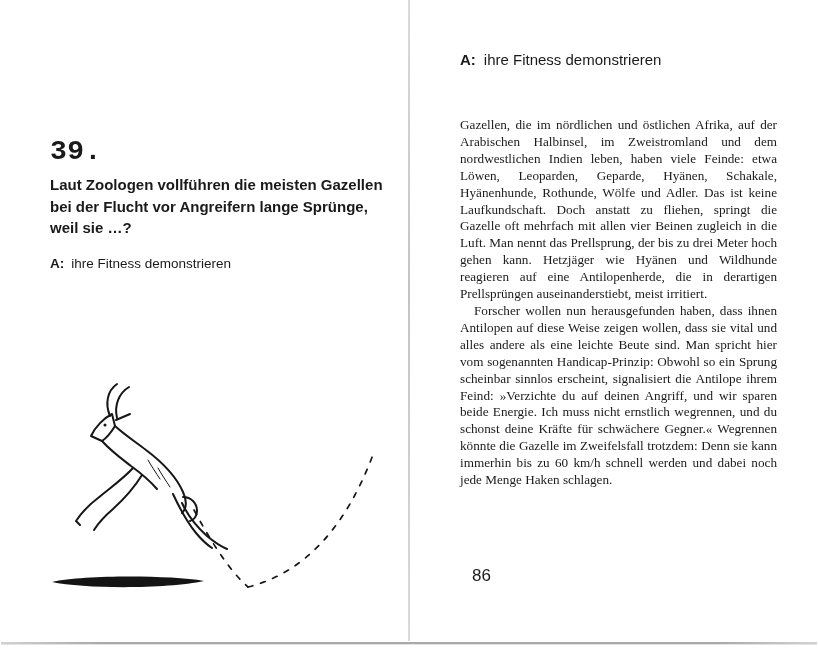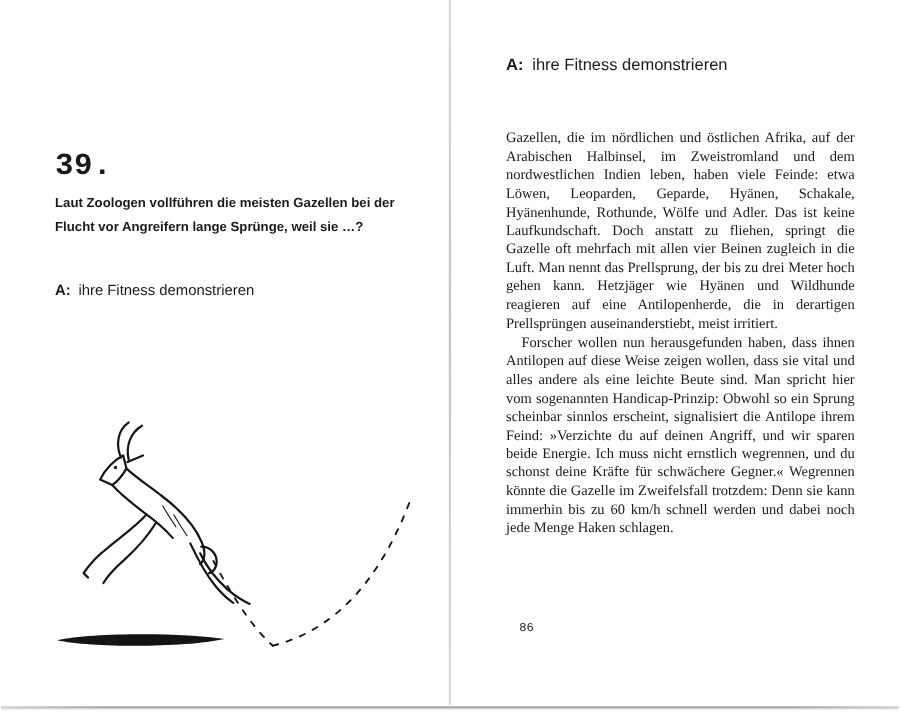--- a/index.html
+++ b/index.html
@@ -43,21 +43,21 @@
     font-size: 28px;
     font-weight: 700;
     letter-spacing: 0.5px;
     font-family: Liberation Mono, monospace;
   }
   .q-text {
     position: absolute;
     left: 50px;
     top: 174px;
     width: 342px;
-    font-size: 12px;
+    font-size: 15px;
     line-height: 21.5px;
     font-weight: 700;
   }
   .options {
     position: absolute;
     left: 50px;
     top: 256px;
     display: flex;
     flex-direction: column;
     gap: 17px;
@@ -96,22 +96,22 @@
     overflow-wrap: break-word;
     margin-top: 33px;
   }
   .body-text p { margin: 0; }
   .body-text p.indent { text-indent: 14px; }
 
   .page-number {
     position: absolute;
     left: 472px;
     top: 566px;
-    font-family: Liberation Mono, monospace;
-    font-size: 11px;
+    font-family: Liberation Sans, sans-serif;
+    font-size: 17px;
   }
 </style>
 </head>
 <body>
 
 <div class="spread">
 
   <div>
 
     <div class="q-number">39.</div>

